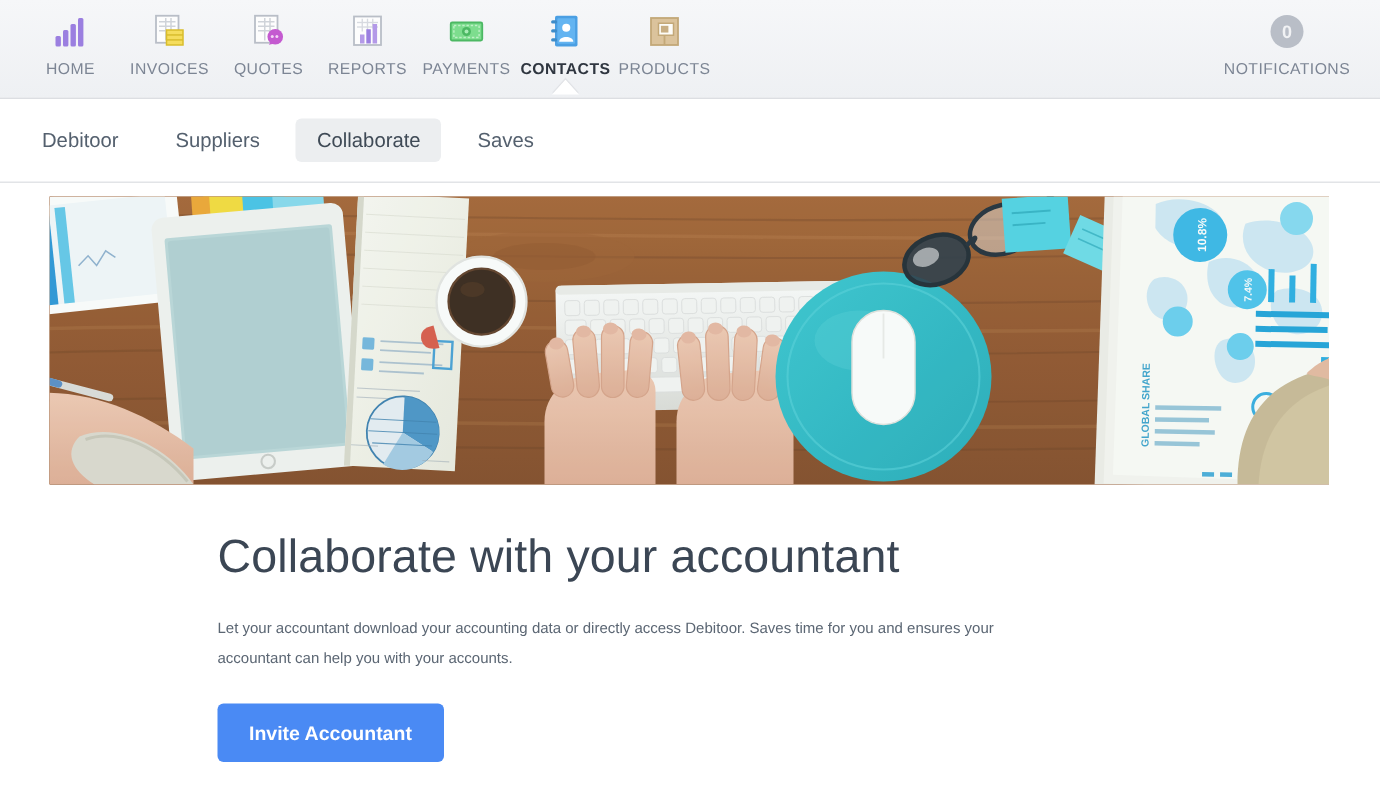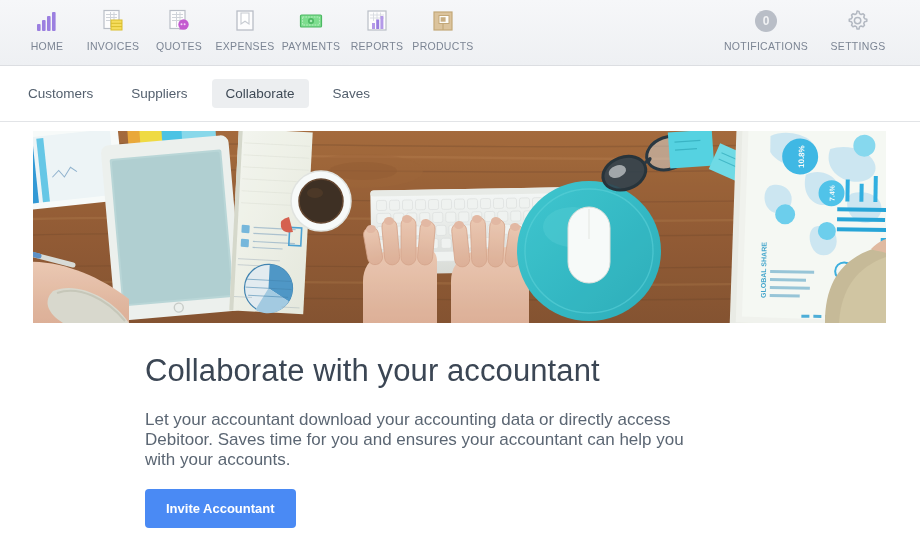--- a/index.html
+++ b/index.html
@@ -104,21 +104,21 @@
   
   .content { padding: 30px 0 0 145px; }
   .headline {
     font-size: 31px;
     font-weight: 400;
     color: #3b4654;
     letter-spacing: 0.1px;
   }
   .subtext {
     margin-top: 21px;
-    font-size: 17px;
+    font-size: 10px;
     line-height: 20px;
     color: #5b6673;
     max-width: 556px;
   }
   .cta {
     margin-top: 19px;
     display: inline-block;
     background: #4a8af4;
     color: #ffffff;
     font-size: 13px;
@@ -185,61 +185,69 @@
             </g>
           <circle cx="17.5" cy="16.5" r="5.2" fill="#c45ad0"></circle>
           <path d="M13.2 21.8 L15.5 18.5 L17.2 21" fill="#c45ad0"></path>
           <circle cx="15.5" cy="16.3" r="1" fill="#f3d5f6"></circle>
           <circle cx="18.6" cy="16.3" r="1" fill="#f3d5f6"></circle>
         </svg>
       </span>
       <span class="nav-label">QUOTES</span>
     </div>
 
-    <div class="nav-item">
-      <span class="nav-icon">
-        <svg viewBox="0 0 26 26">
-          <rect x="5" y="3" width="16" height="19" fill="#fcfcfd" stroke="#b9bec7" stroke-width="1.3"></rect>
-          <path d="M9 5 L17 5 L17 16 L13 13.2 L9 16 Z" fill="#ffffff" stroke="#c7cbd2" stroke-width="1.1"></path>
-        </svg>
-      </span>
-      <span class="nav-label">EXPENSES</span>
-    </div>
-
-    <div class="nav-item">
-      <span class="nav-icon">
-        <svg viewBox="0 0 26 26">
-          <rect x="2.5" y="7" width="21" height="12" rx="1" fill="#7ddd8e" stroke="#4cb863" stroke-width="1.2"></rect>
-          <rect x="4.6" y="9" width="16.8" height="8" fill="none" stroke="#bff0c7" stroke-width="0.9" stroke-dasharray="1.6 1.2"></rect>
-          <circle cx="13" cy="13" r="3" fill="#4cb863"></circle>
-          <circle cx="13" cy="13" r="1.3" fill="#a9ecb6"></circle>
-        </svg>
-      </span>
-      <span class="nav-label">PAYMENTS</span>
-    </div>
 
     <div class="nav-item">
       <span class="nav-icon">
         <svg viewBox="0 0 26 26">
           <rect x="4" y="3" width="18" height="19" fill="#fdfdfd" stroke="#b9bec7" stroke-width="1.2"></rect>
           <g stroke="#d7dae0" stroke-width="0.9">
               <line x1="6" y1="7" x2="20" y2="7"></line>
               <line x1="6" y1="10" x2="20" y2="10"></line>
               <line x1="9.5" y1="4.5" x2="9.5" y2="13"></line>
               <line x1="13" y1="4.5" x2="13" y2="12"></line>
               <line x1="16.5" y1="4.5" x2="16.5" y2="11"></line>
             </g>
           <rect x="8" y="15" width="3" height="6" fill="#b49ae8"></rect>
           <rect x="12.2" y="11.5" width="3" height="9.5" fill="#9b7fe0"></rect>
           <rect x="16.4" y="8" width="3" height="13" fill="#b49ae8"></rect>
         </svg>
       </span>
       <span class="nav-label">REPORTS</span>
     </div>
 
+    <div class="nav-item">
+      <span class="nav-icon">
+        <svg viewBox="0 0 26 26">
+          <rect x="2.5" y="7" width="21" height="12" rx="1" fill="#7ddd8e" stroke="#4cb863" stroke-width="1.2"></rect>
+          <rect x="4.6" y="9" width="16.8" height="8" fill="none" stroke="#bff0c7" stroke-width="0.9" stroke-dasharray="1.6 1.2"></rect>
+          <circle cx="13" cy="13" r="3" fill="#4cb863"></circle>
+          <circle cx="13" cy="13" r="1.3" fill="#a9ecb6"></circle>
+        </svg>
+      </span>
+      <span class="nav-label">PAYMENTS</span>
+    </div>
+
+    <div class="nav-item active">
+      <span class="nav-icon">
+        <svg viewBox="0 0 26 26">
+          <rect x="6" y="2.5" width="15" height="20.5" rx="1.2" fill="#4b9fe3"></rect>
+          <rect x="7.6" y="4.2" width="11.8" height="17" rx="0.8" fill="#63b4f1"></rect>
+          <g fill="#3e8cc9">
+              <rect x="3.4" y="5.5" width="4" height="2.2" rx="1"></rect>
+              <rect x="3.4" y="11.5" width="4" height="2.2" rx="1"></rect>
+              <rect x="3.4" y="17.5" width="4" height="2.2" rx="1"></rect>
+            </g>
+          <circle cx="13.5" cy="10.5" r="2.7" fill="#ffffff"></circle>
+          <path d="M8.8 19.8 C8.8 15.6 18.2 15.6 18.2 19.8 Z" fill="#ffffff"></path>
+        </svg>
+      </span>
+      <span class="nav-label">CONTACTS</span>
+      <span class="nav-caret"></span>
+    </div>
 
     <div class="nav-item">
       <span class="nav-icon">
         <svg viewBox="0 0 26 26">
           <rect x="4" y="4" width="18" height="18" fill="#dbc39c" stroke="#c3a878" stroke-width="1.2"></rect>
           <rect x="9" y="7.5" width="10" height="8" fill="#fdfcf8" stroke="#c3a878" stroke-width="1"></rect>
           <rect x="10.6" y="9.2" width="5" height="4.5" fill="#c8ae83"></rect>
           <line x1="13" y1="16" x2="13" y2="22" stroke="#c3a878" stroke-width="1.2"></line>
         </svg>
       </span>
@@ -249,34 +257,25 @@
   </div>
 
   <div class="nav-right">
     <div class="nav-item wide">
       <span class="nav-icon">
         <span class="badge-circle">0</span>
       </span>
       <span class="nav-label">NOTIFICATIONS</span>
     </div>
 
-    <div class="nav-item wide">
-      <span class="nav-icon">
-        <svg viewBox="0 0 26 26">
-          <path d="M13 4.2 l1.9 .35 .5 2.1 1.55 .9 2-.75 1.35 1.35 -.75 2 .9 1.55 2.1 .5 0 1.9 -2.1 .5 -.9 1.55 .75 2 -1.35 1.35 -2-.75 -1.55 .9 -.5 2.1 -1.9 0 -.5-2.1 -1.55-.9 -2 .75 -1.35-1.35 .75-2 -.9-1.55 -2.1-.5 0-1.9 2.1-.5 .9-1.55 -.75-2 1.35-1.35 2 .75 1.55-.9 z" fill="none" stroke="#b3b9c2" stroke-width="1.5" stroke-linejoin="round" transform="translate(-1.2,-1.2) scale(1.02)"></path>
-          <circle cx="12.6" cy="12.6" r="3.2" fill="none" stroke="#b3b9c2" stroke-width="1.5"></circle>
-        </svg>
-      </span>
-      <span class="nav-label">SETTINGS</span>
-    </div>
   </div>
 </div>
 
 <div class="subnav">
-  <div class="subtab">Customers</div>
+  <div class="subtab">Debitoor</div>
   <div class="subtab">Suppliers</div>
   <div class="subtab active">Collaborate</div>
   <div class="subtab">Saves</div>
 </div>
 
 <div class="hero-wrap">
   <div class="hero">
     <svg viewBox="0 0 853 192" preserveAspectRatio="none" aria-hidden="true">
       <defs>
         <linearGradient id="wood" x1="0" y1="0" x2="0" y2="1">

